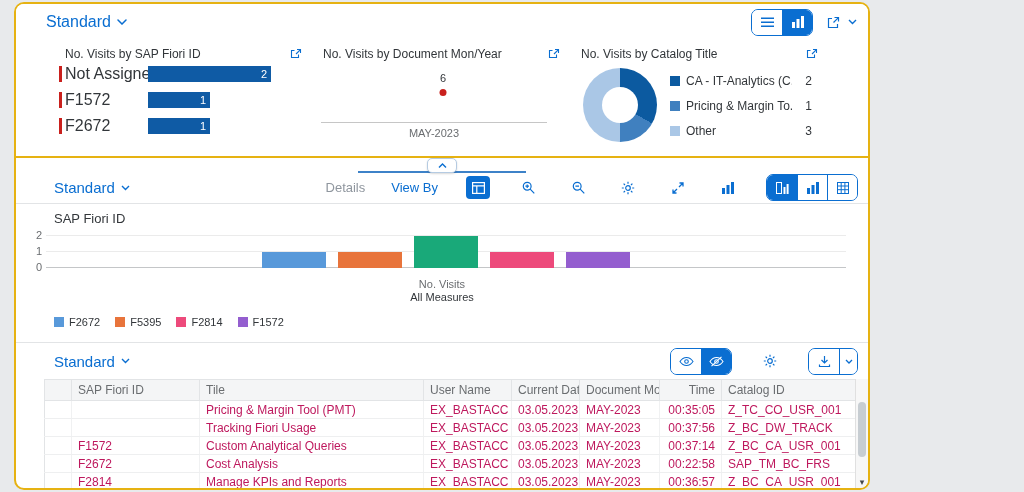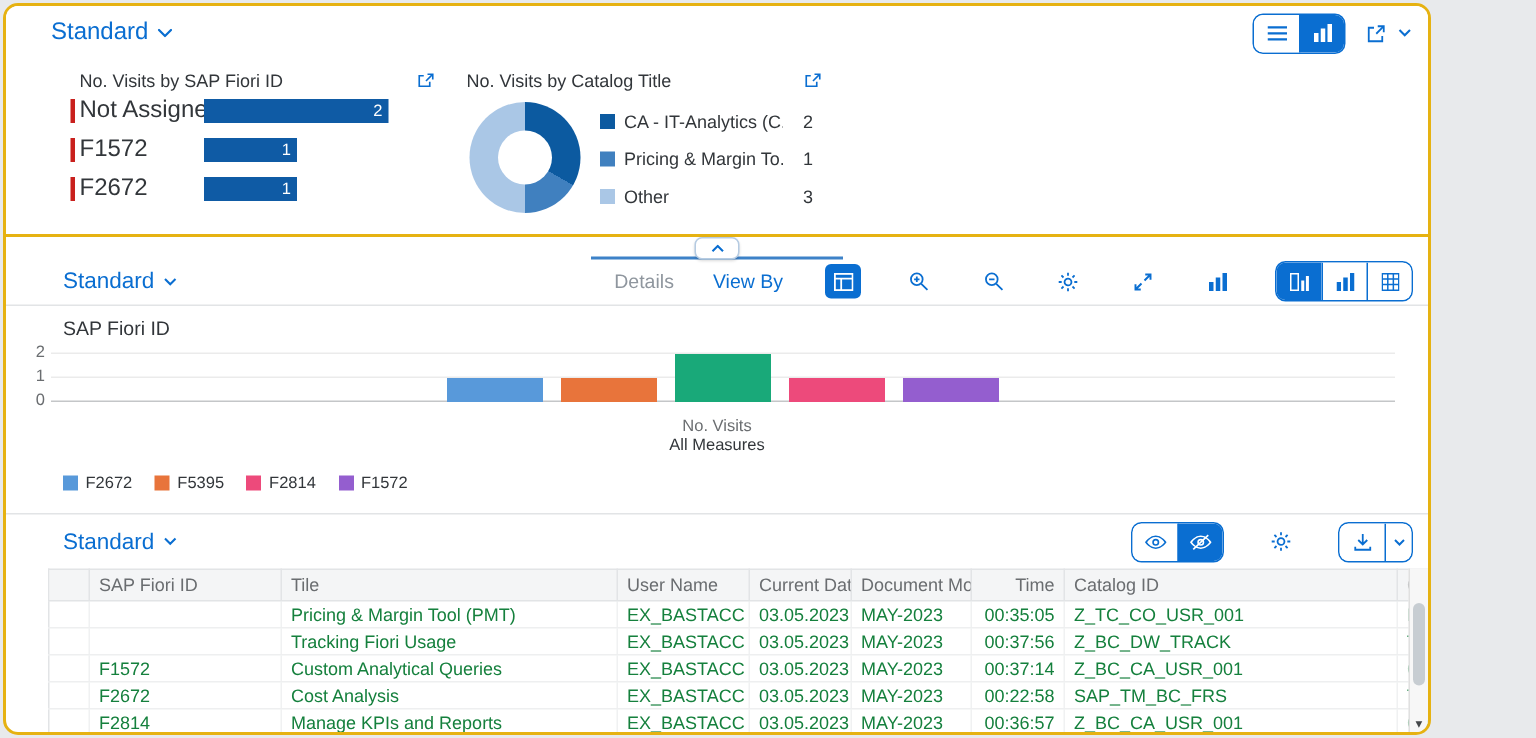--- a/index.html
+++ b/index.html
@@ -1,19 +1,19 @@
 <!DOCTYPE html>
 <html style="--accent: #0a6ed1; --frame: #e6b212; --negative: #c9201d; --vf-bar: #0f5ba5;"><head>
 <meta charset="utf-8">
 <style>
   *{box-sizing:border-box;margin:0;padding:0}
   html,body{width:1024px;height:492px}
   body{background:#e8eaec;font-family:"Liberation Sans",sans-serif;position:relative;overflow:hidden}
   svg{display:block}
-  .app{position:absolute;left:2px;top:2px;width:952px;height:488px;background:#fff;border:2px solid var(--frame,#e6b212);border-radius:10px;overflow:hidden;display:flex;flex-direction:column}
+  .app{position:absolute;left:14px;top:2px;width:856px;height:488px;background:#fff;border:2px solid var(--frame,#e6b212);border-radius:10px;overflow:hidden;display:flex;flex-direction:column}
 
   
   .top-card{height:154px;border-bottom:2px solid var(--frame,#e6b212);background:#fff}
   .filter-bar{height:36px;display:flex;align-items:center;justify-content:space-between;padding:0 10px 0 30px}
   .variant{display:flex;align-items:center;gap:6px;color:var(--accent,#0a6ed1);cursor:pointer}
   .variant .vlabel{font-size:16px}
   .variant.small .vlabel{font-size:15px}
   .hdr-actions{display:flex;align-items:center;gap:10px}
   .btn-adapt{height:25px;padding:0 10px;border:1px solid #8fb4da;border-radius:7px;background:#fff;color:var(--accent,#0a6ed1);font-size:13px;font-family:inherit;cursor:pointer}
   .seg{display:flex;border:1px solid var(--accent,#0a6ed1);border-radius:7px;overflow:hidden;background:#fff}
@@ -72,21 +72,21 @@
   .chart-legend{display:flex;align-items:center;gap:15px;margin:13px 0 0 38px}
   .cl-item{display:flex;align-items:center;gap:5px;font-size:11px;color:#32363a}
   .cl-sq{width:10px;height:10px}
 
   
   .table-card{flex:1;border-top:1px solid #e2e4e6;display:flex;flex-direction:column;min-height:0}
   .table-card .card-toolbar{border-bottom:none;height:36px}
   .table-wrap{position:relative;flex:1;margin-left:28px;padding-right:14px;min-height:0}
   table{width:100%;border-collapse:collapse;table-layout:fixed}
   th{height:21px;background:#f4f5f6;color:#6a6d70;font-weight:normal;font-size:12px;text-align:left;padding:0 6px;border:1px solid #e2e4e6;white-space:nowrap;overflow:hidden}
-  td{height:18px;font-size:12px;color:#15803d;padding:0 6px;border-right:1px solid #f0f1f2;border-bottom:1px solid #eeeff0;white-space:nowrap;overflow:hidden}
+  td{height:18px;font-size:12px;color:#be185d;padding:0 6px;border-right:1px solid #f0f1f2;border-bottom:1px solid #eeeff0;white-space:nowrap;overflow:hidden}
   td.c-sel{border-left:1px solid #e2e4e6}
   th.c-time,td.c-time{text-align:right}
   td.c-chev{color:var(--accent,#0a6ed1);padding:0}
   td.c-chev svg{margin:0 auto}
   .vscroll{position:absolute;top:0;right:0;bottom:0;width:13px;background:#f7f7f7;border-left:1px solid #e0e0e0}
   .vthumb{position:absolute;top:23px;left:2px;width:8px;height:55px;background:#c7cdd2;border-radius:4px}
   .vscroll-down{position:absolute;bottom:1px;left:0;right:0;text-align:center;font-size:9px;color:#44474a;line-height:10px;cursor:pointer}
 </style>
 </head>
 <body>
@@ -181,20 +181,40 @@
               <span class="vf-label">F2672</span>
               <span class="vf-track">
                 <span class="vf-fill" style="width: 62px;">
                   <span>1</span>
                 </span>
               </span>
             </div>
           </div>
       </div>
 
+      <div class="vf">
+        <div class="vf-head">
+          <span class="vf-title">No. Visits by Document Mon/Year</span>
+          <span class="icon-plain">
+              <svg width="12" height="12" viewBox="0 0 12 12" fill="none" stroke="currentColor" stroke-width="1.1">
+                <path d="M4.5 2.5h-3v7h7v-3"></path>
+                <path d="M7 1.5h3.5V5"></path>
+                <path d="M10.2 1.8L6 6"></path>
+              </svg>
+            </span>
+        </div>
+        <div class="vf-body">
+          <div class="vf-point-col">
+            <span class="vf-point-value">6</span>
+            <span class="vf-dot"></span>
+          </div>
+          <div class="vf-axis"></div>
+          <div class="vf-axis-label">MAY-2023</div>
+        </div>
+      </div>
 
       <div class="vf">
         <div class="vf-head">
           <span class="vf-title">No. Visits by Catalog Title</span>
           <span class="icon-plain">
               <svg width="12" height="12" viewBox="0 0 12 12" fill="none" stroke="currentColor" stroke-width="1.1">
                 <path d="M4.5 2.5h-3v7h7v-3"></path>
                 <path d="M7 1.5h3.5V5"></path>
                 <path d="M10.2 1.8L6 6"></path>
               </svg>

